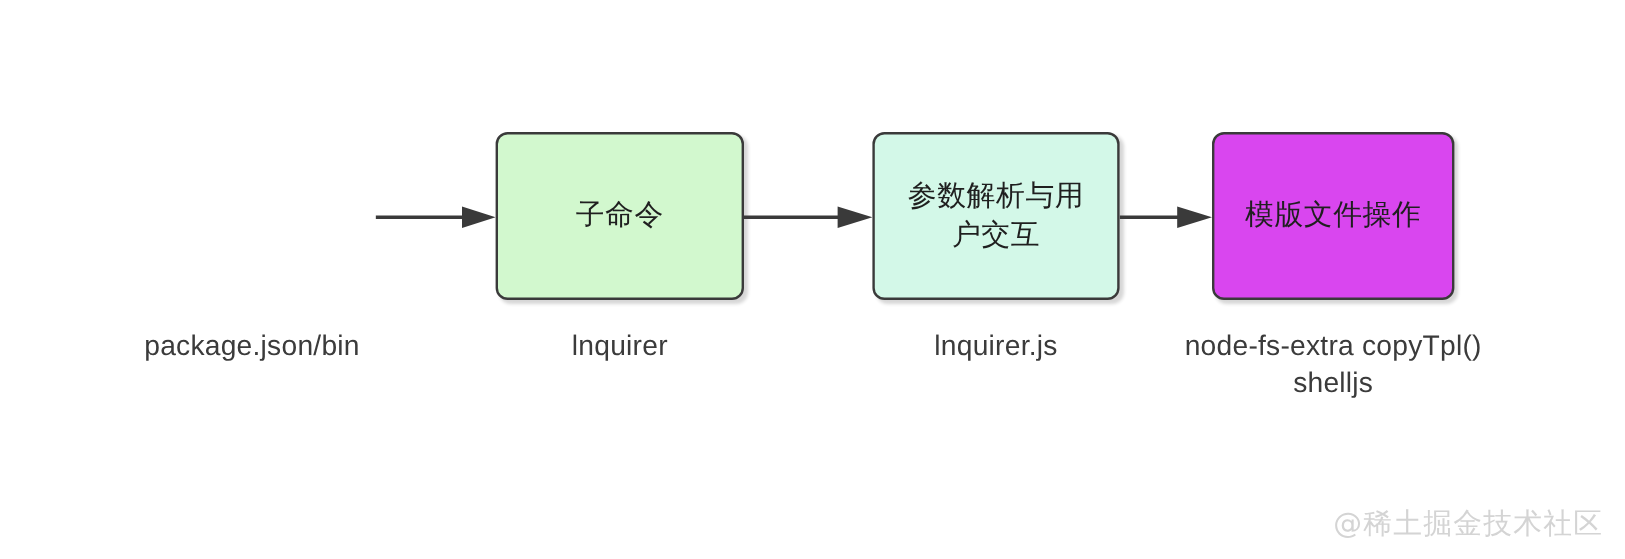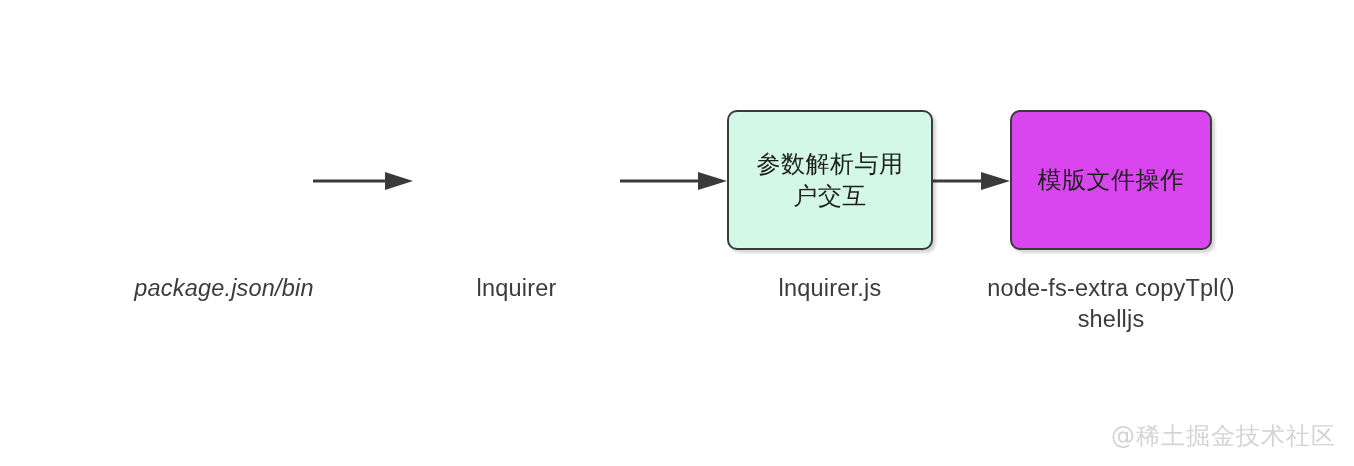--- a/index.html
+++ b/index.html
@@ -61,27 +61,30 @@
     color: #d4d4d4;
     letter-spacing: 1px;
     font-family: "DejaVu Sans", sans-serif;
   }
 </style>
 </head>
 <body>
 
 <div id="canvas">
 
-  <div class="caption" id="caption-1" style="width: 420px; left: 14px; top: 273px; font-style: italic;">package.json/bin</div>
+  <div class="caption" id="caption-1" style="width: 420px; left: 0; top: 273px;">package.json/bin</div>
 
   <svg class="arrow" id="arrow-1" viewBox="0 0 100 24" preserveAspectRatio="none" style="left: 313px; top: 169px; width: 100px;">
     <line x1="0" y1="12" x2="76" y2="12" stroke="#3a3a3a" stroke-width="3"></line>
     <polygon points="72,3 100,12 72,21" fill="#3a3a3a"></polygon>
   </svg>
 
+  <div class="node" id="node-2" style="left: 413px; top: 110px; width: 207px; height: 140px; background: rgb(210, 248, 206);">
+    <span class="node-label">子命令</span>
+  </div>
   <div class="caption" id="caption-2" style="width: 420px; left: 306.5px; top: 273px;">lnquirer</div>
 
   <svg class="arrow" id="arrow-2" viewBox="0 0 107 24" preserveAspectRatio="none" style="left: 620px; top: 169px; width: 107px;">
     <line x1="0" y1="12" x2="82" y2="12" stroke="#3a3a3a" stroke-width="3"></line>
     <polygon points="78,3 107,12 78,21" fill="#3a3a3a"></polygon>
   </svg>
 
   <div class="node" id="node-3" style="left: 727px; top: 110px; width: 206px; height: 140px; background: rgb(211, 248, 232);">
     <span class="node-label">参数解析与用
 户交互</span>

